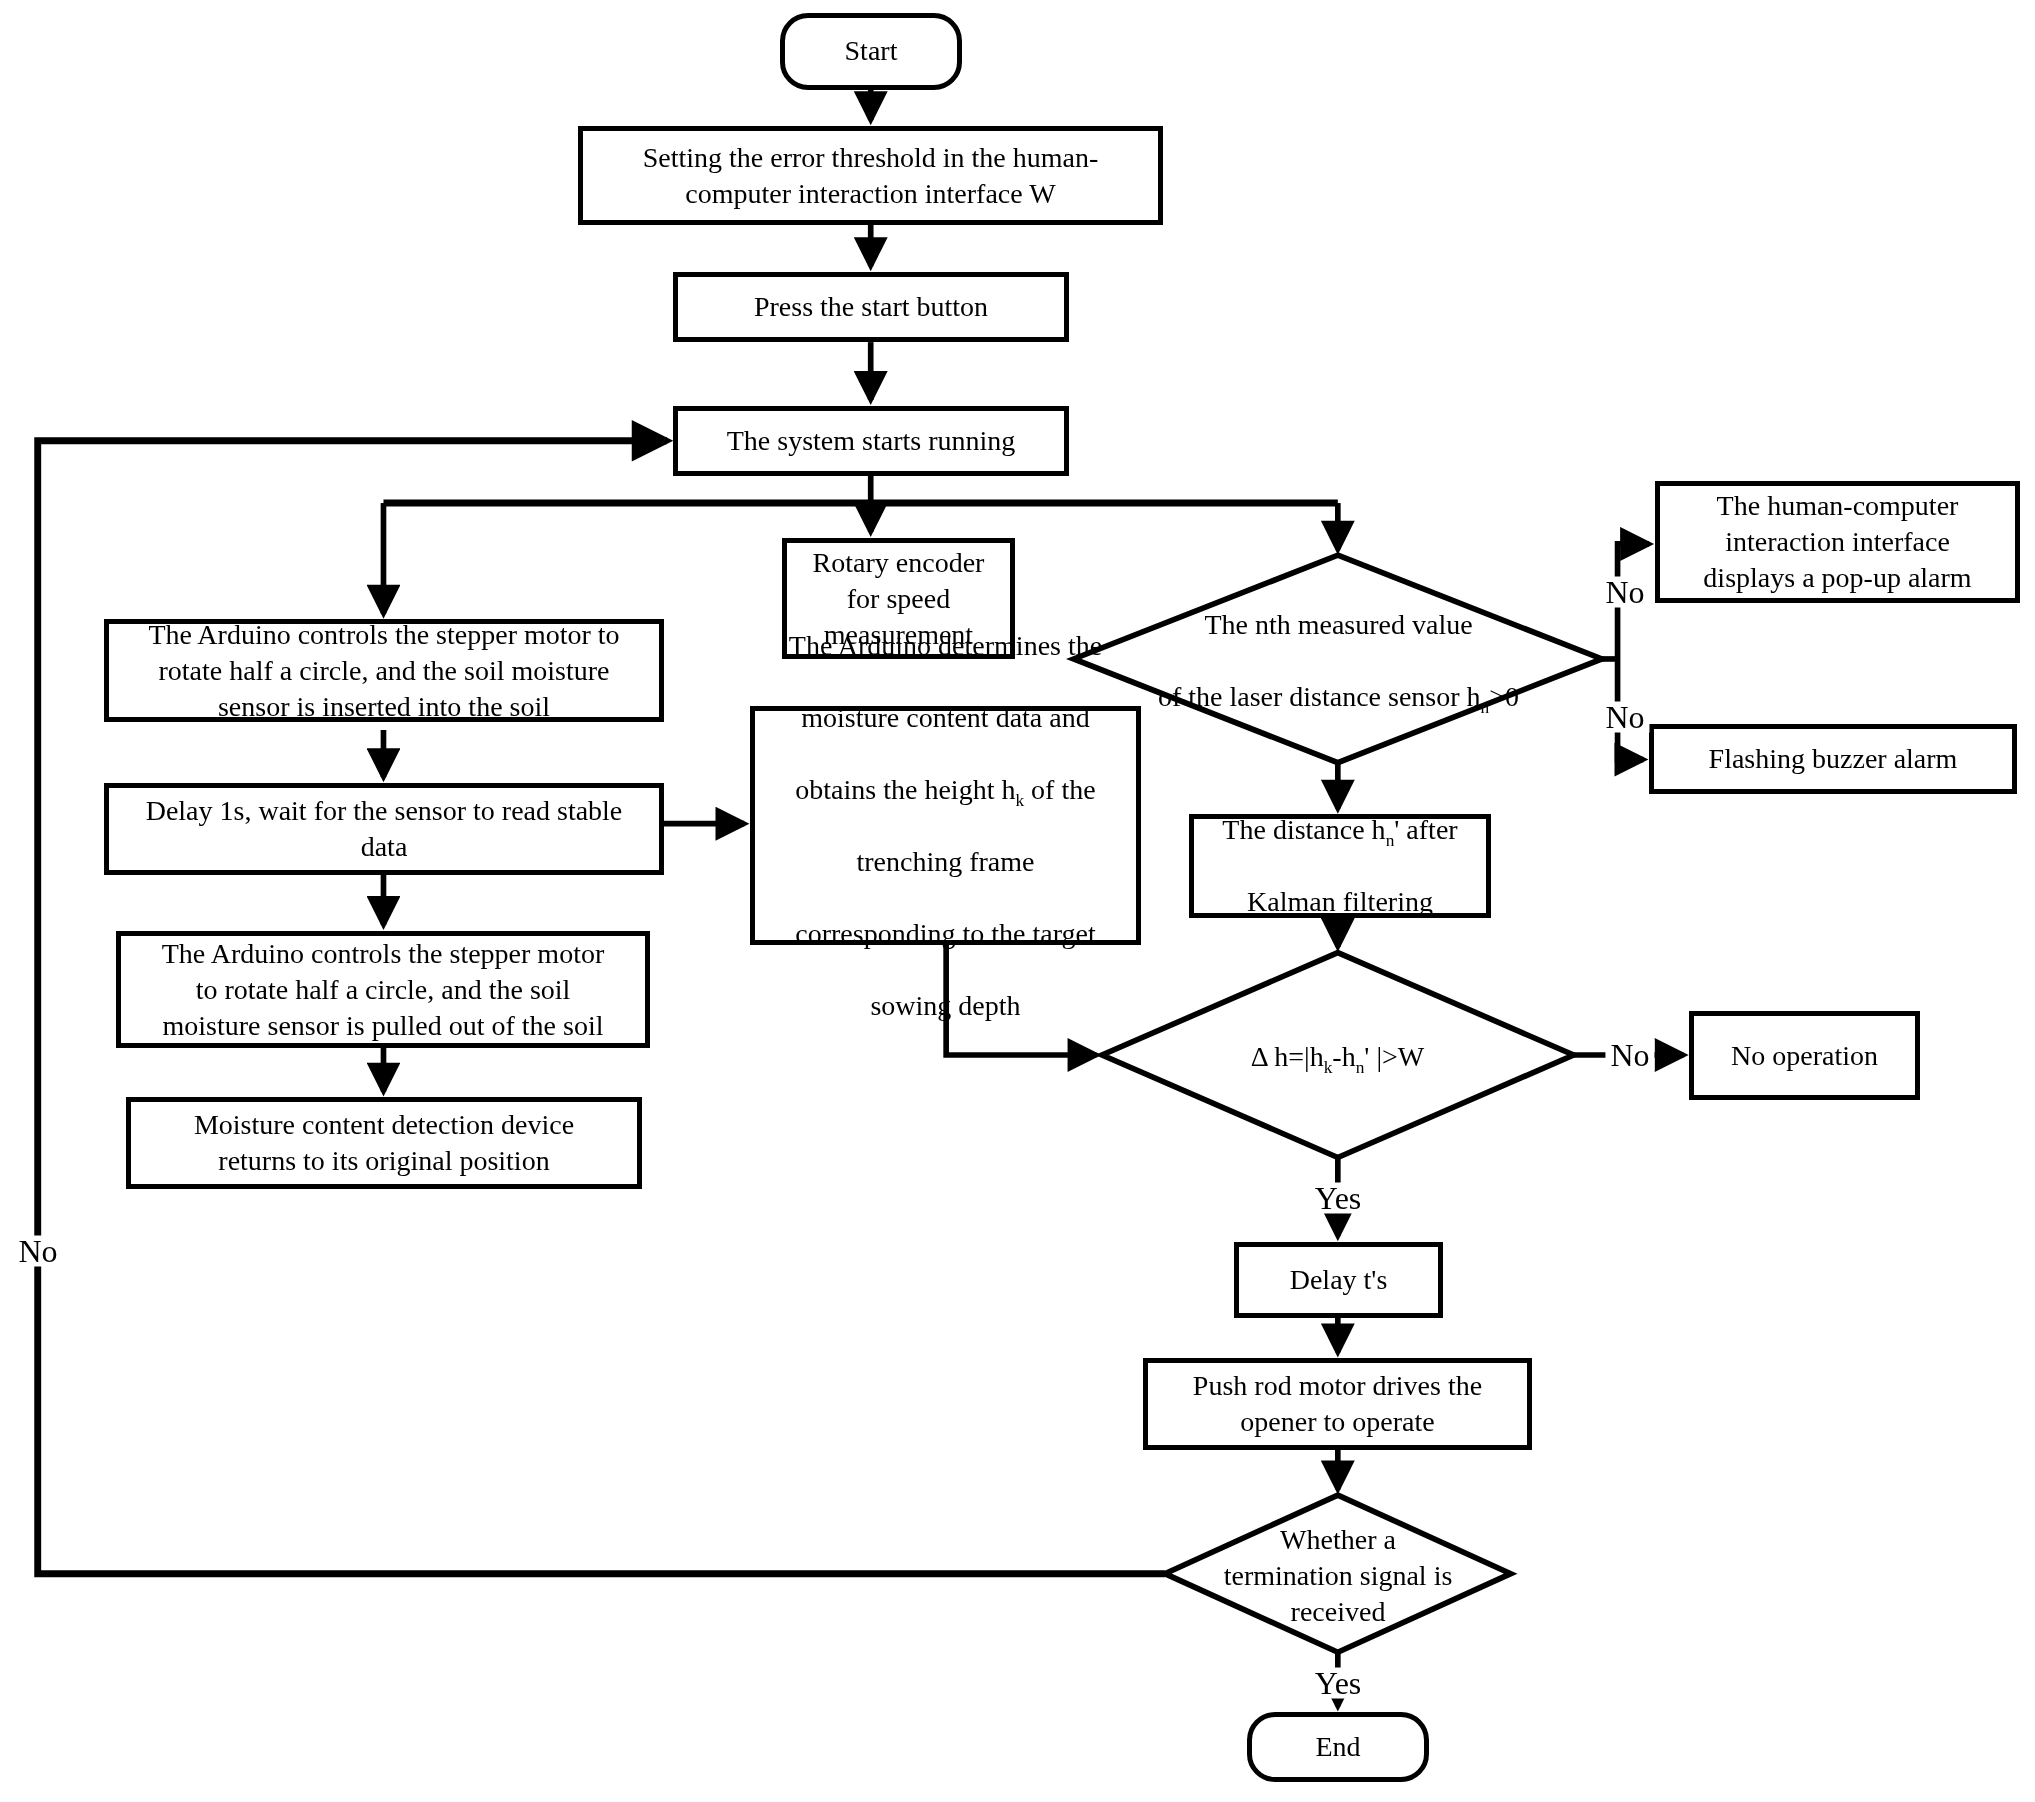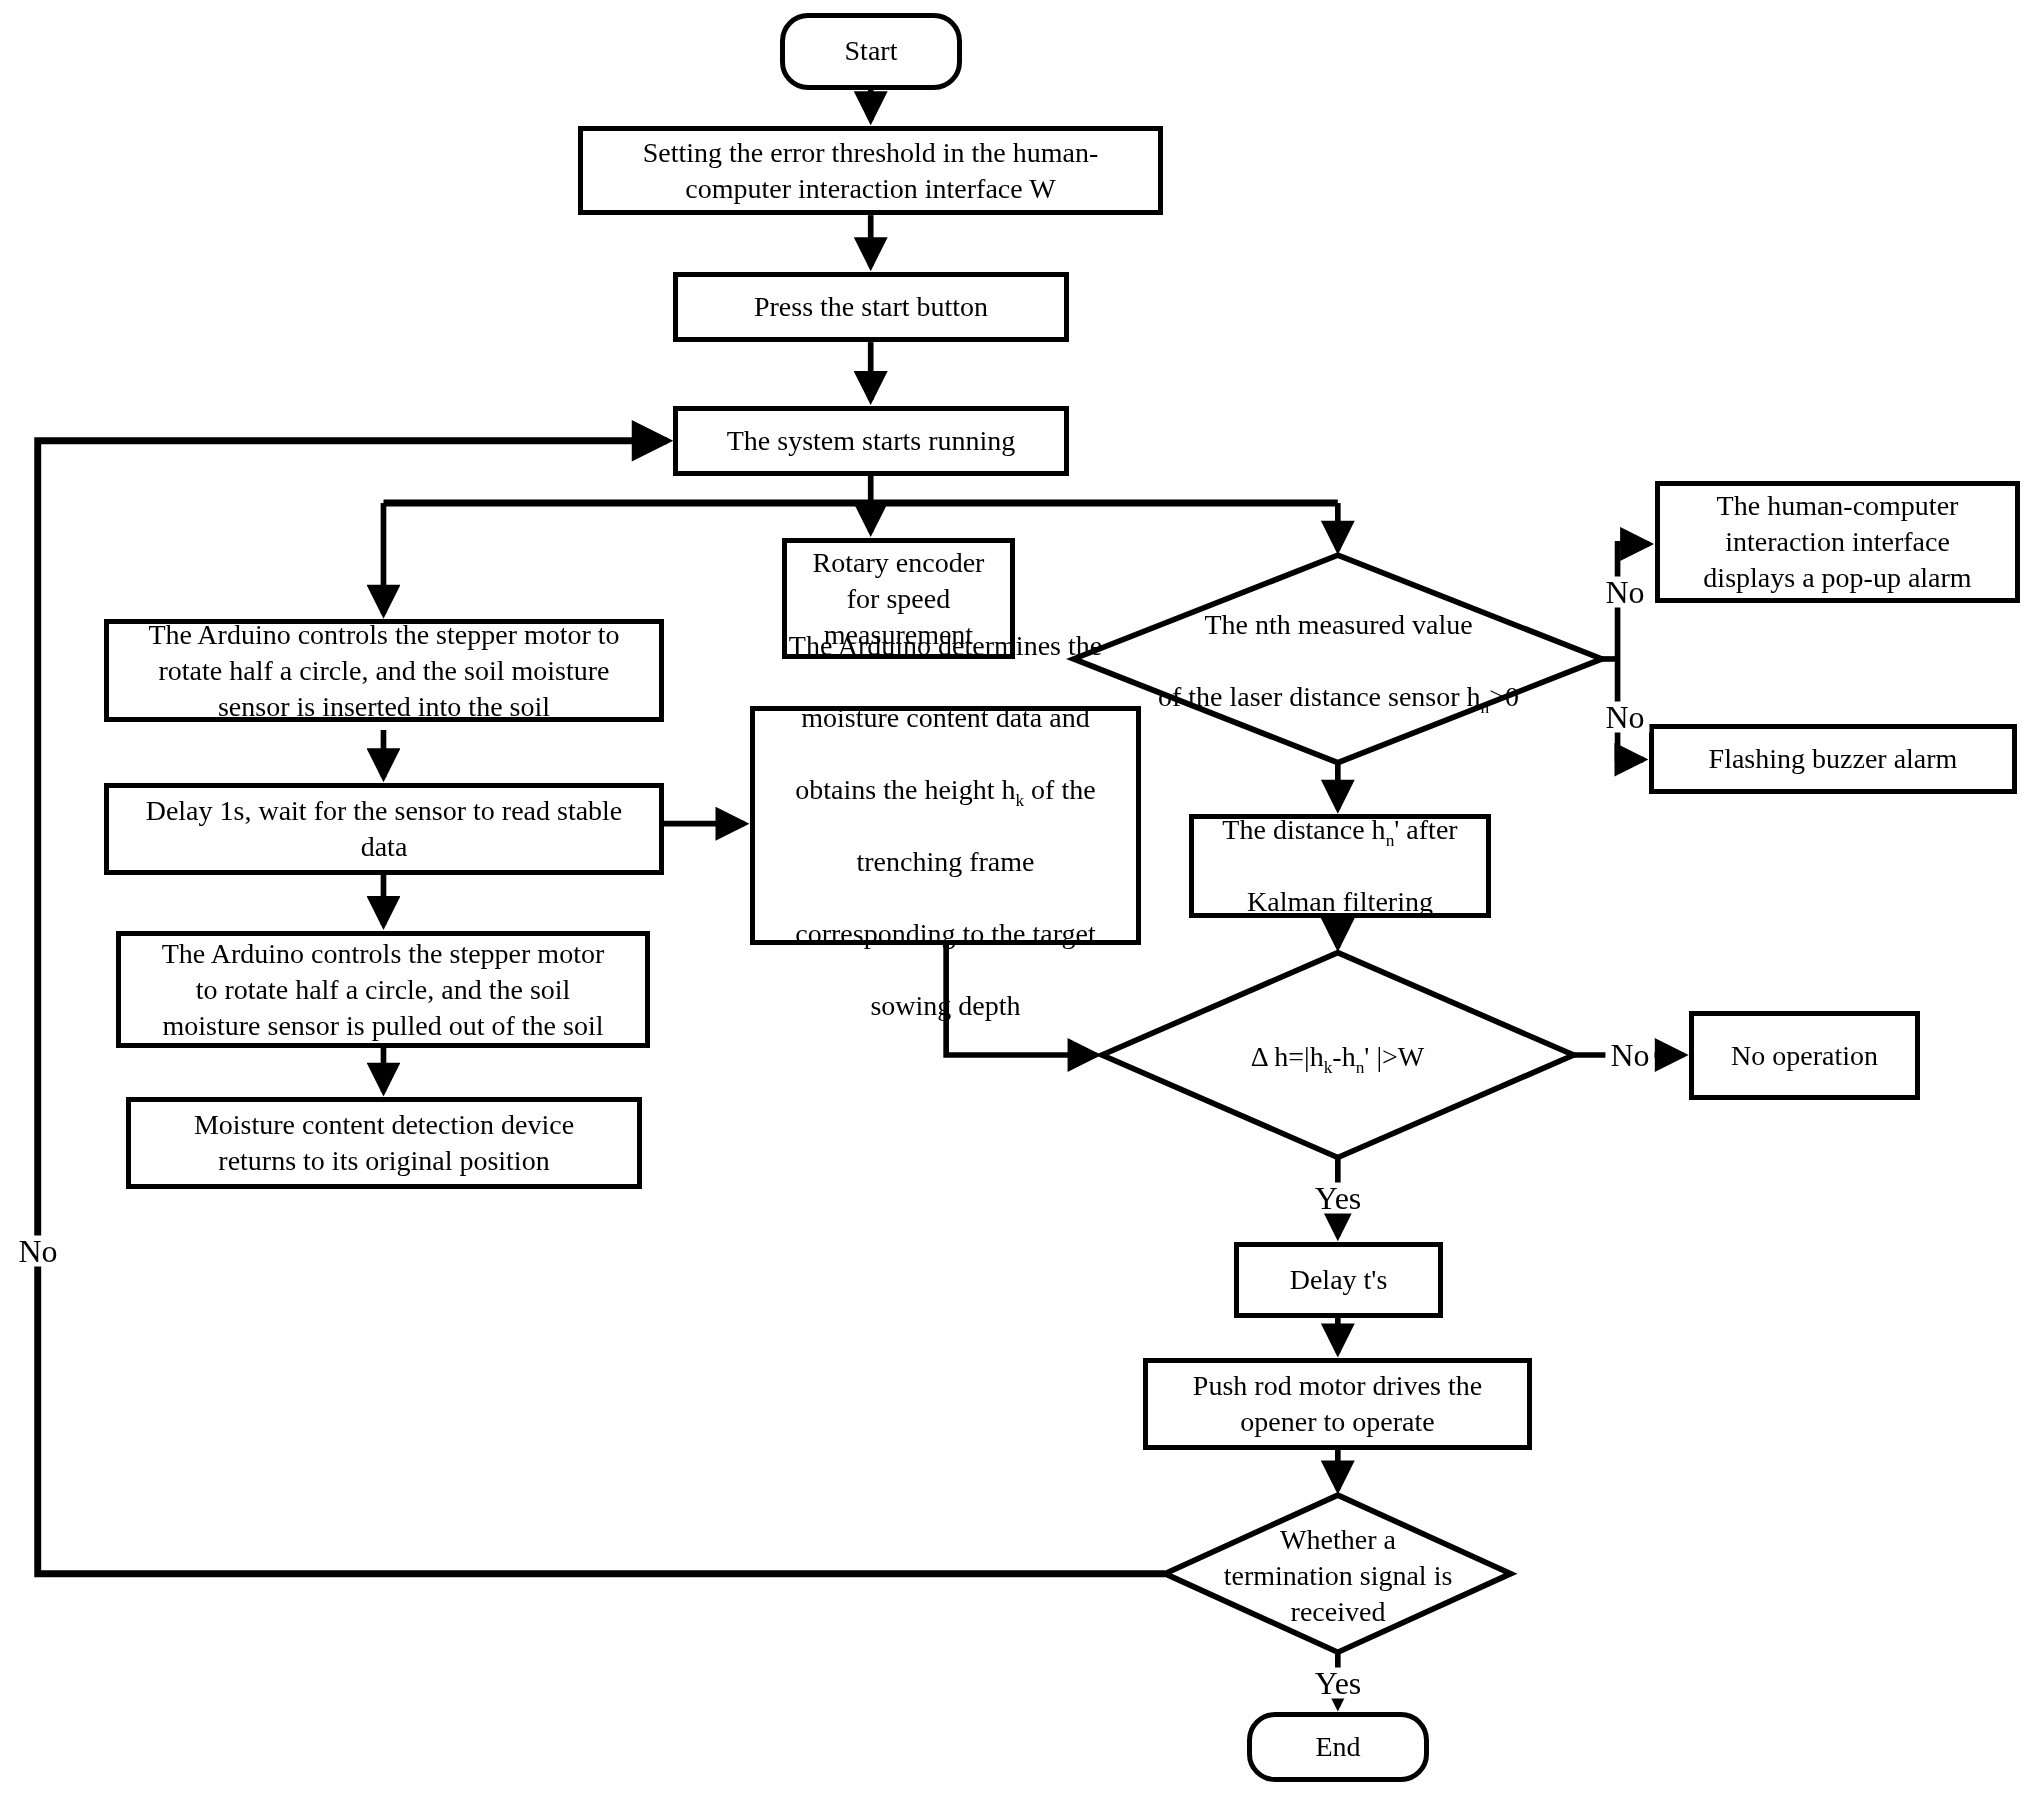--- a/index.html
+++ b/index.html
@@ -57,21 +57,21 @@
       <polygon points="2128,883 2548,1048 2128,1213 1708,1048"></polygon>
       <polygon points="2128,1515 2503,1678 2128,1841 1753,1678"></polygon>
       <polygon points="2128,2378 2403,2503 2128,2628 1853,2503"></polygon>
     </g>
   </svg>
 
   <div class="node rounded" style="left:780px;top:12.6px;width:182px;height:77px;align-items:center;">
     <span class="txt">Start</span>
     </div>
 
-  <div class="node" style="left:578px;top:126px;width:585px;height:89px;">
+  <div class="node" style="left:578px;top:126px;width:585px;height:99px;">
     <span class="txt">Setting the error threshold in the human-
 computer interaction interface W</span>
     </div>
 
   <div class="node" style="left:673px;top:272px;width:396px;height:70px;align-items:center;">
     <span class="txt">Press the start button</span>
     </div>
 
   <div class="node" style="left:673px;top:406px;width:396px;height:70px;">
     <span class="txt">The system starts running</span>

